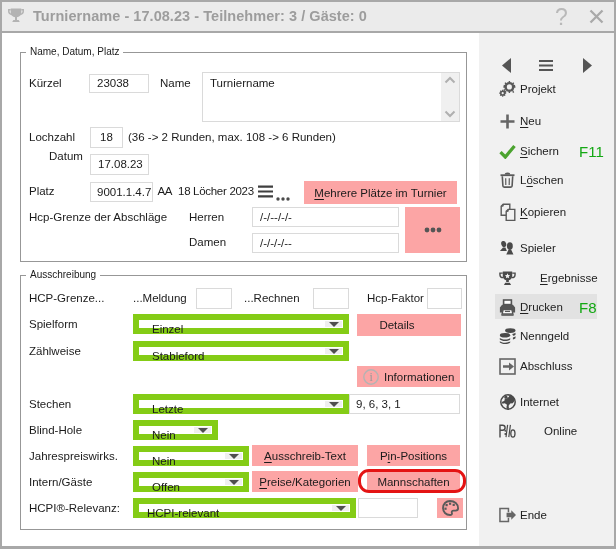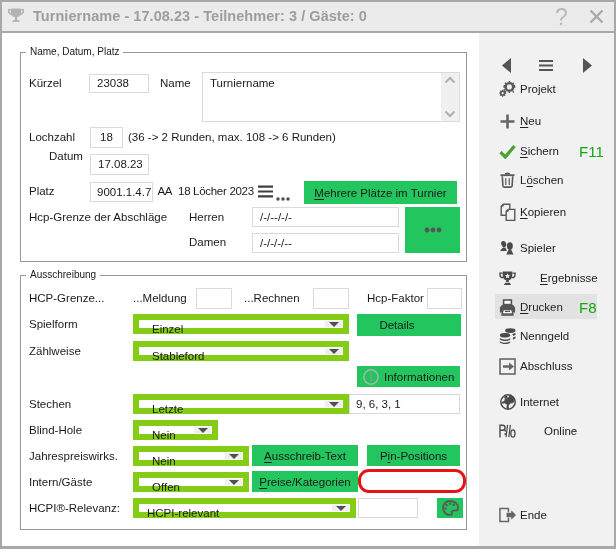--- a/index.html
+++ b/index.html
@@ -10,21 +10,21 @@
 #frame { position:absolute; inset:0; border:2px solid #a8a8a8; border-bottom-width:3px; z-index:50; pointer-events:none; }
 #titlebar { left:2px; top:2px; width:612px; height:29px; background:#ebebeb; }
 #titlesep { left:2px; top:31px; width:612px; height:2px; background:#a8a8a8; }
 #sidebar { left:479px; top:33px; width:135px; height:514px; background:#f1f1f1; }
 .ttl { left:33px; top:2px; height:29px; line-height:29px; font-size:14.5px; font-weight:bold; color:#9d9d9d; letter-spacing:0.05px; }
 .qm { left:555px; top:2px; height:29px; line-height:30px; font-size:23px; color:#b9b9b9; }
 .group { border:1px solid #979797; }
 .glabel { background:#fff; padding:0 4px; font-size:10px; color:#1b1b1b; }
 .lbl { font-size:11.5px; line-height:20px; color:#1b1b1b; white-space:nowrap; }
 .field { background:#fff; border:1px solid #dadada; font-size:11.5px; color:#1b1b1b; }
-.btn { background:#22c55e; font-size:11.5px; color:#1b1b1b; display:flex; align-items:center; justify-content:center; white-space:nowrap; }
+.btn { background:#fca5a5; font-size:11.5px; color:#1b1b1b; display:flex; align-items:center; justify-content:center; white-space:nowrap; }
 .dd { background:#fff; border:6px solid #84cc16; }
 .dd .txt { position:absolute; left:13px; top:0; line-height:18px; font-size:11.5px; }
 .dd .az { position:absolute; top:1px; right:1px; bottom:1px; width:17px; background:#efefef; }
 .dd .ar { position:absolute; top:50%; right:4px; margin-top:-2.5px; width:0; height:0; border-left:5px solid transparent; border-right:5px solid transparent; border-top:5px solid #4f4f4f; }
 .srow { position:absolute; left:495px; width:119px; height:26px; display:flex; align-items:center; }
 .srow .ic { width:17px; height:17px; margin-left:4px; margin-right:4px; flex:none; display:flex; align-items:center; justify-content:center; }
 .srow .st { font-size:11.5px; color:#222; }
 .srow .fk { position:absolute; left:84px; font-size:15px; color:#13a813; }
 u { text-decoration:underline; text-underline-offset:2px; }
 </style>
@@ -163,20 +163,23 @@
 
   <div class="abs lbl" style="left:29px; top:472px;">Intern/Gäste</div>
   <div class="abs dd" style="left:133px; top:472px; width:116px; height:20px;">
       <span class="txt">Offen</span>
       <span class="az"></span>
       <span class="ar"></span>
     </div>
   <div class="abs btn" style="left:252px; top:471px; width:106px; height:21px;">
       <span><u>P</u>reise/Kategorien</span>
     </div>
+  <div class="abs btn" style="left:367px; top:471px; width:93px; height:21px;">
+      <span>Mannschaften</span>
+    </div>
   <div class="abs" style="left:358px; top:469px; width:108px; height:24px; border:3px solid #e41414; border-radius:11px;"></div>
 
   <div class="abs lbl" style="left:29px; top:498px;">HCPI®-Relevanz:</div>
   <div class="abs dd" style="left:133px; top:498px; width:223px; height:20px;">
       <span class="txt" style="left:8px;">HCPI-relevant</span>
       <span class="az"></span>
       <span class="ar"></span>
     </div>
   <div class="abs field" style="left:358px; top:498px; width:60px; height:20px;"></div>
   <div class="abs btn" style="left:437px; top:498px; width:26px; height:20px;">

